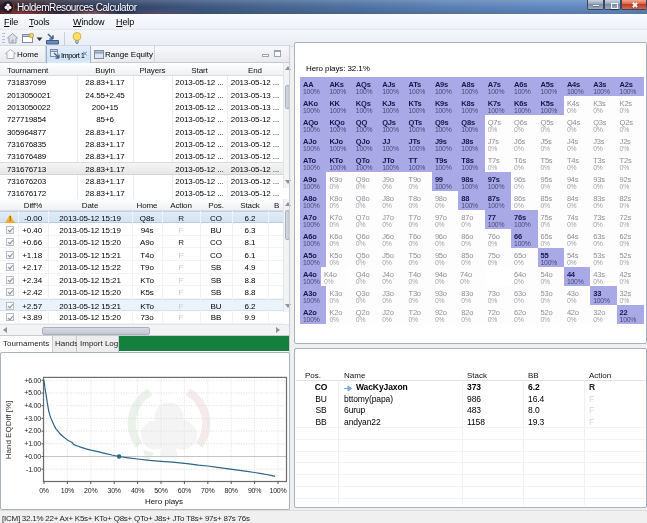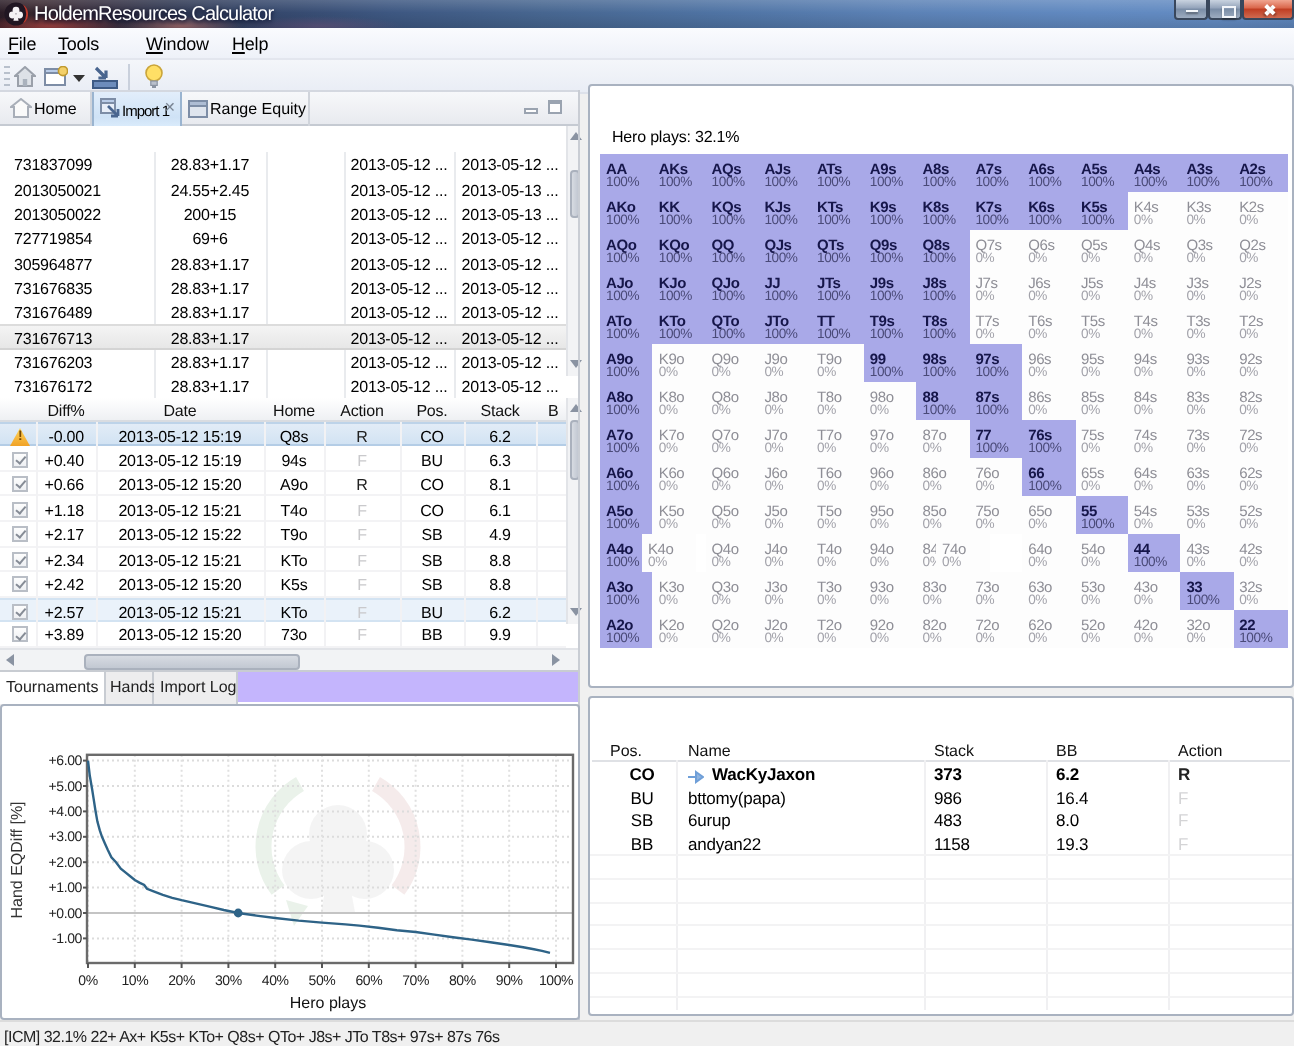--- a/index.html
+++ b/index.html
@@ -68,21 +68,21 @@
 .warnic:after{content:"!";position:absolute;left:4px;top:1px;font-size:7px;font-weight:bold;color:#7a4a00;}
 .cbx{left:6px;top:2px;width:8px;height:8px;position:absolute;border:1px solid #b9bec6;background:linear-gradient(180deg,#fdfdfd,#eef0f3);color:transparent;}
 .cbx:after{content:"";position:absolute;left:1.2px;top:1.2px;width:4px;height:2.2px;border-left:1.4px solid #868c96;border-bottom:1.4px solid #868c96;transform:rotate(-50deg);}
 
 .vsb{position:absolute;width:7px;background:#f2f3f5;border-left:1px solid #e2e4e8;}
 .vsbth{position:absolute;left:1px;width:5px;background:linear-gradient(90deg,#d7dbe2,#c2c8d2);border:1px solid #aab1bd;border-radius:2px;}
 .sbarr{position:absolute;left:1px;width:0;height:0;}
 .hsb{position:absolute;left:0;width:290px;height:11px;background:#f2f3f5;border-top:1px solid #e2e4e8;}
 .hsbth{position:absolute;left:42px;top:1.5px;width:108px;height:8px;background:linear-gradient(180deg,#d7dbe2,#c2c8d2);border:1px solid #aab1bd;border-radius:2px;}
 
-#btabs{position:absolute;left:0;width:290px;height:16px;background:#c4b5fd;border-top:1px solid #c8ccd2;}
+#btabs{position:absolute;left:0;width:290px;height:16px;background:#15803d;border-top:1px solid #c8ccd2;}
 .btab{position:absolute;top:0;height:16px;font-size:8px;color:#222;background:#ededee;border-right:1px solid #c8ccd2;}
 .btab span{white-space:nowrap;}
 .btabsel{background:#fff;}
 
 .gc{position:absolute;width:27px;height:19px;overflow:hidden;}
 .gc b{position:absolute;left:3px;top:2.5px;font-size:7.5px;letter-spacing:-0.2px;}
 .gc i{position:absolute;left:3px;top:11px;font-size:6.8px;font-style:normal;letter-spacing:-0.2px;}
 .gc.p{background:#a9a9e8;}
 .gc.p b{color:#16164a;}
 .gc.p i{color:#4a4a78;}
@@ -184,20 +184,27 @@
     <rect x="0.5" y="0.5" width="7" height="7" fill="#e8eef8" stroke="#7d8da6"></rect>
     <rect x="0.5" y="0.5" width="7" height="2" fill="#b9cce8" stroke="#7d8da6"></rect>
     <path d="M4 4 L9 9 M9 9 L9 5.5 M9 9 L5.5 9" stroke="#49658f" stroke-width="1.4" fill="none"></path>
   </svg>
 <svg class="ic" style="left:94px;top:50px" width="10" height="9" viewBox="0 0 10 9">
     <rect x="0.5" y="0.5" width="9" height="8" fill="#dfe5ee" stroke="#7d8da6"></rect>
     <rect x="0.5" y="0.5" width="9" height="2.5" fill="#aebdd4" stroke="#7d8da6"></rect>
   </svg>
 
 <div class="abs" style="left:0;top:63px;width:290px;height:289px;background:#fff;">
+ <div class="thead" style="left:0;top:0;width:283px;height:13px;">
+   <span class="hcell" style="left:7px">Tournament</span>
+   <span class="hcell" style="left:77px;width:56px;text-align:center">Buyin</span>
+   <span class="hcell" style="left:133px;width:39px;text-align:center">Players</span>
+   <span class="hcell" style="left:172px;width:55px;text-align:center">Start</span>
+   <span class="hcell" style="left:227px;width:56px;text-align:center">End</span>
+ </div>
  <div class="abs" style="left:0;top:13px;width:283px;height:123px;overflow:hidden;">
   <div class="vline" style="left:77px"></div>
       <div class="vline" style="left:133px"></div>
   <div class="vline" style="left:172px"></div>
       <div class="vline" style="left:227px"></div>
  </div>
  <div class="abs" style="left:0;top:-63px;width:283px;height:321px;">
   <div class="trow" style="top:76.3px">
         <span class="c1">731837099</span>
         <span class="c2">28.83+1.17</span>
@@ -211,21 +218,21 @@
         <span class="c5">2013-05-13 ...</span>
       </div>
       <div class="trow" style="top:100.9px">
         <span class="c1">2013050022</span>
         <span class="c2">200+15</span>
         <span class="c4">2013-05-12 ...</span>
         <span class="c5">2013-05-13 ...</span>
       </div>
       <div class="trow" style="top:113.2px">
         <span class="c1">727719854</span>
-        <span class="c2">69+6</span>
+        <span class="c2">85+6</span>
         <span class="c4">2013-05-12 ...</span>
         <span class="c5">2013-05-12 ...</span>
       </div>
       <div class="trow" style="top:125.5px">
         <span class="c1">305964877</span>
         <span class="c2">28.83+1.17</span>
         <span class="c4">2013-05-12 ...</span>
         <span class="c5">2013-05-12 ...</span>
       </div>
       <div class="trow" style="top:137.8px">
@@ -1018,21 +1025,21 @@
       <i>0%</i>
     </div>
     <div class="gc w" style="left:431.9px;top:267px">
       <b>94o</b>
       <i>0%</i>
     </div>
     <div class="gc w" style="left:458.3px;top:267px">
       <b>84o</b>
       <i>0%</i>
     </div>
-    <div class="gc w" style="left:468px;top:267px">
+    <div class="gc w" style="left:457px;top:267px">
       <b>74o</b>
       <i>0%</i>
     </div>
     <div class="gc w" style="left:511.1px;top:267px">
       <b>64o</b>
       <i>0%</i>
     </div>
     <div class="gc w" style="left:537.5px;top:267px">
       <b>54o</b>
       <i>0%</i>

